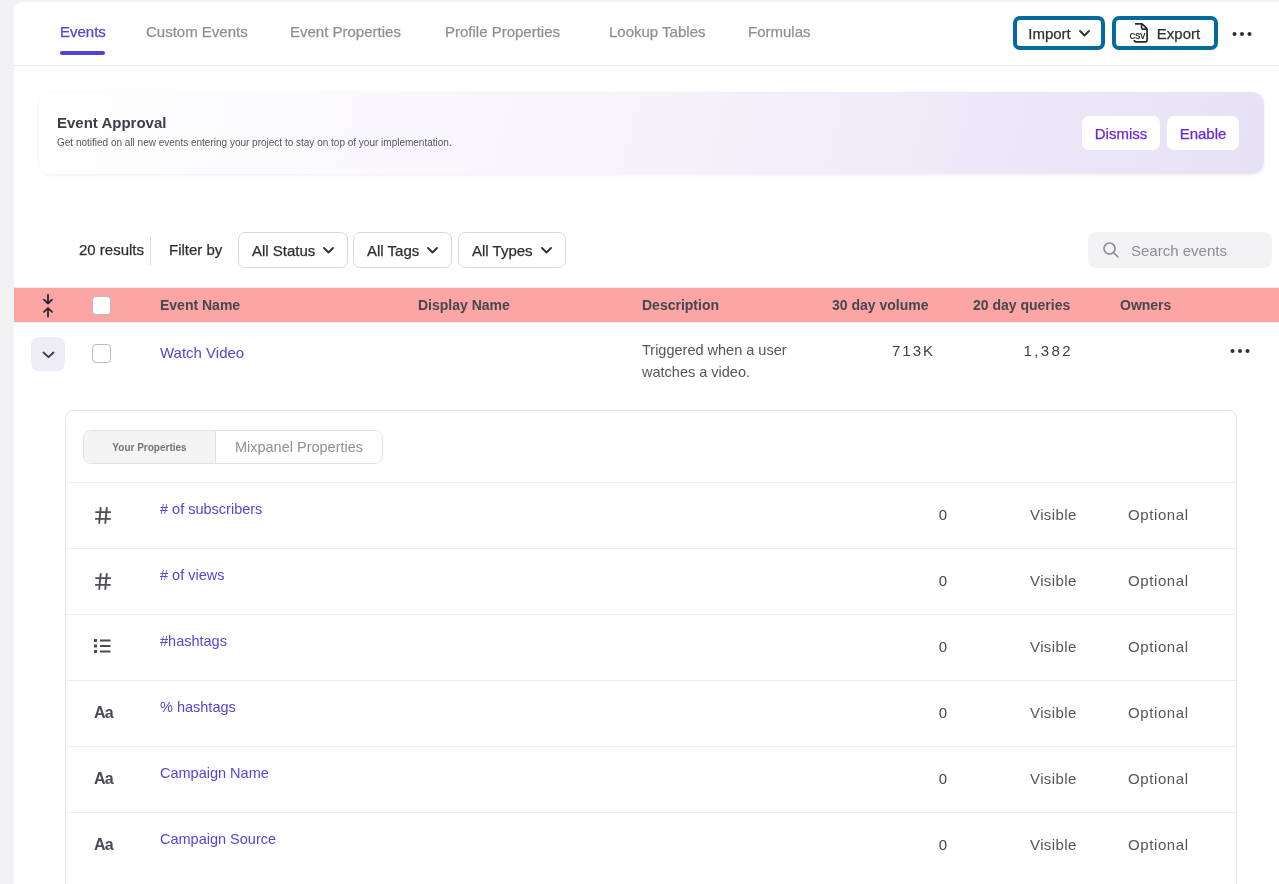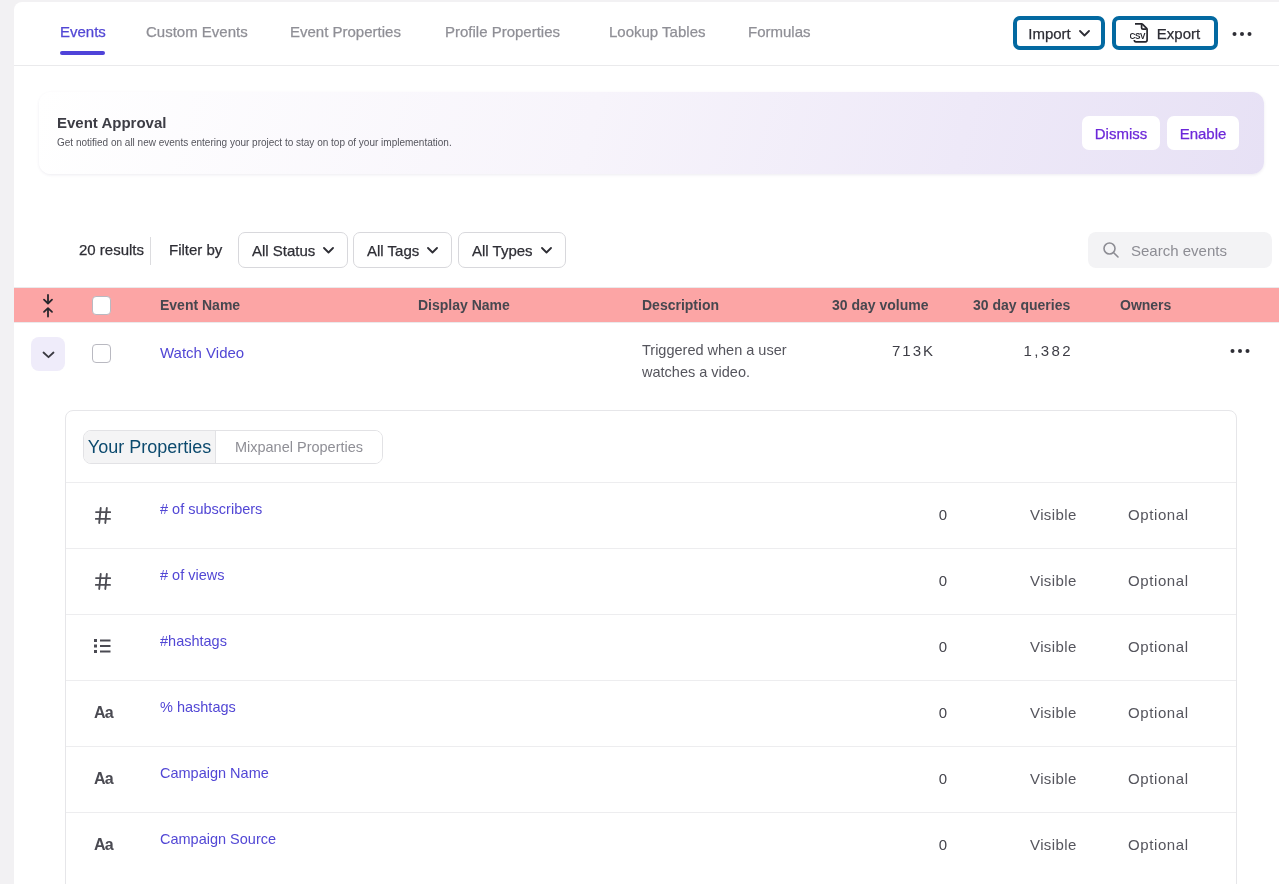--- a/index.html
+++ b/index.html
@@ -50,21 +50,21 @@
   .r1name { position:absolute; left:146px; top:342px; font-size:15px; }
   .r1desc { position:absolute; left:628px; top:338px; font-size:14.5px; color:#55555d; line-height:21.5px; }
   .r1num { position:absolute; font-size:15px; color:#3e3e46; }
 
   
   .panel { position:absolute; left:51px; top:408px; width:1172px; height:600px;
            border:1px solid #e6e6e9; border-radius:8px; background:#fff; }
   .seg { position:absolute; left:17px; top:19px; height:34px; border:1px solid #e2e2e5; border-radius:8px;
          display:flex; overflow:hidden; }
   .seg .s1 { width:132px; background:#f4f4f5; display:flex; align-items:center; justify-content:center;
-             font-size:18px; font-weight:400; color:#0c4a6e; border-right:1px solid #e2e2e5; }
+             font-size:10px; font-weight:700; color:#737373; border-right:1px solid #e2e2e5; }
   .seg .s2 { width:166px; background:#fff; display:flex; align-items:center; justify-content:center;
              font-size:14.5px; font-weight:500; color:#8f8f96; }
   .prow { position:absolute; left:0; width:1170px; height:66px; border-top:1px solid #ededef; }
   .prow .icon { position:absolute; left:29px; top:0; width:22px; height:67px; color:#4a4a52; }
   .prow .pname { position:absolute; left:94px; top:17.5px; font-size:14.5px; }
   .prow .zero { position:absolute; left:840px; top:23px; width:41px; text-align:right; font-size:15px; color:#45454d; }
   .prow .vis  { position:absolute; left:964px; top:23px; font-size:15px; color:#55555d; letter-spacing:0.4px; }
   .prow .opt  { position:absolute; left:1062px; top:23px; font-size:15px; color:#55555d; letter-spacing:0.6px; }
 </style>
 </head>
@@ -140,21 +140,21 @@
           <path d="M4 5.7 L8 9.5 L12 5.7"></path>
         <path d="M8 22.6 L8 15"></path>
           <path d="M4 17.9 L8 14.1 L12 17.9"></path>
       </g>
     </svg>
     <div class="checkbox" style="left:78px; top:8px;"></div>
     <span class="th" style="left:146px;">Event Name</span>
     <span class="th" style="left:404px;">Display Name</span>
     <span class="th" style="left:628px;">Description</span>
     <span class="th" style="left:818px;">30 day volume</span>
-    <span class="th" style="left:959px;">30 day queries</span>
+    <span class="th" style="left:959px;">20 day queries</span>
     <span class="th" style="left:1106px;">Owners</span>
   </div>
 
   <div class="rowchev">
     <svg class="abs" style="left:11px; top:14px;" width="13" height="8" viewBox="0 0 13 8">
       <path d="M1.5 1.5 L6.5 6.2 L11.5 1.5" fill="none" stroke="#3a3a41" stroke-width="1.8" stroke-linecap="round" stroke-linejoin="round"></path>
     </svg>
   </div>
   <div class="checkbox" style="left:78px; top:342px;"></div>
   <span class="r1name link">Watch Video</span>

